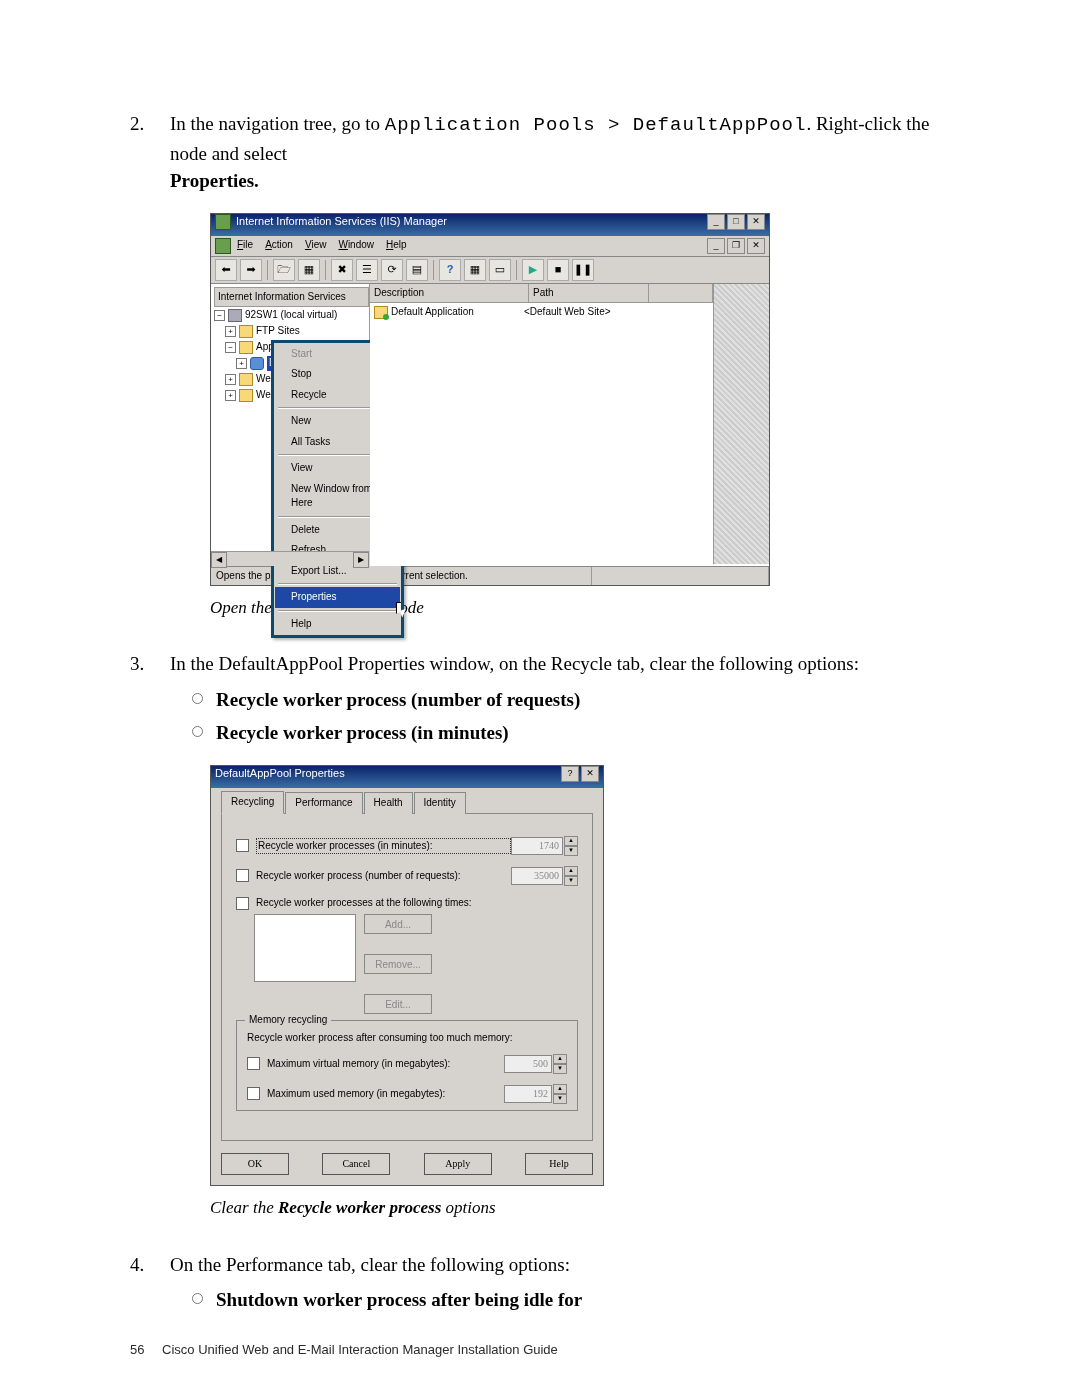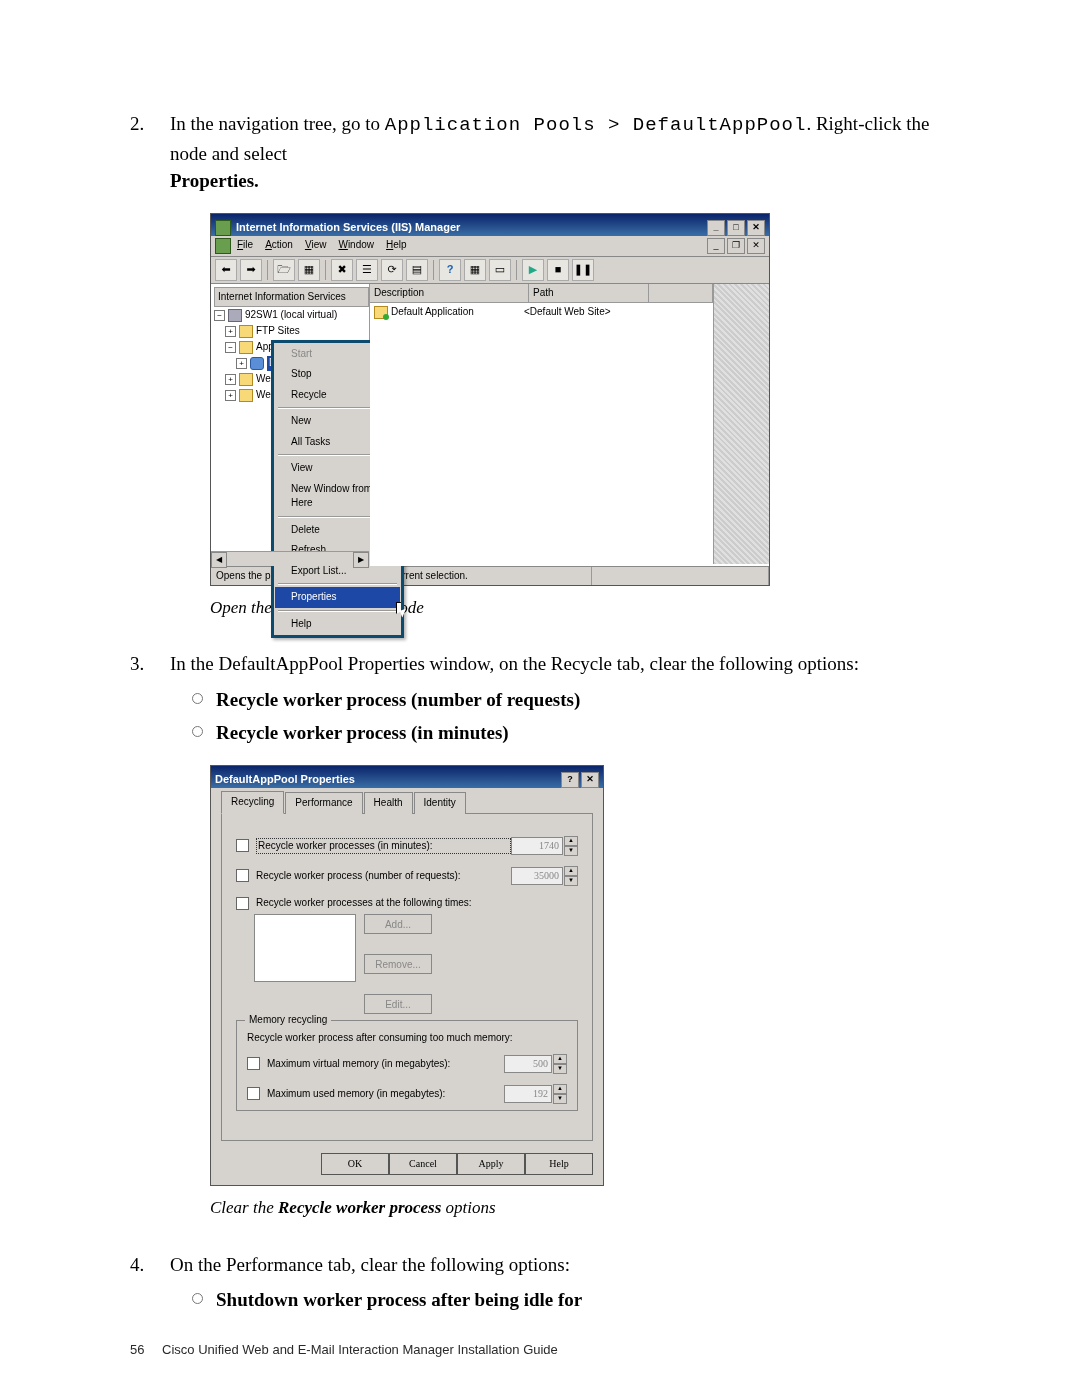--- a/index.html
+++ b/index.html
@@ -9,21 +9,21 @@
 ol.steps>li>.num{position:absolute;left:0;top:0}
 ol.steps .bold{font-weight:bold}
 .mono{font-family:"Courier New",monospace;letter-spacing:1px}
 .sub{list-style:none;margin:8px 0 0 22px;padding:0}
 .sub>li{position:relative;padding-left:24px;margin:6px 0;font-size:19px}
 .sub>li::before{content:"";position:absolute;left:0;top:7px;width:9px;height:9px;border:1px solid #777;border-radius:50%}
 .caption{font-style:italic;font-size:17px;margin:10px 0 30px 40px}
 
 
 .iis{margin:18px 0 8px 40px;width:558px;border:1px solid #555;font-family:Tahoma,Arial,sans-serif;font-size:10px;color:#000;background:#d6d3ce}
-.titlebar{display:flex;align-items:flex-end;height:22px;background:linear-gradient(#0a246a,#3a6ea5);color:#fff;font-size:11px;font-weight:bold;padding:0 4px}
+.titlebar{display:flex;align-items:flex-start;height:22px;background:linear-gradient(#0a246a,#3a6ea5);color:#fff;font-size:11px;font-weight:normal;padding:0 4px}
 .titlebar .ticon{width:14px;height:14px;background:#699e4e;border:1px solid #2d5a1a;margin-right:5px}
 .titlebar .spacer{flex:1}
 .winbtn{width:16px;height:14px;background:#d6d3ce;border:1px solid #888;margin-left:2px;display:flex;align-items:center;justify-content:center;color:#000;font-size:9px;font-family:Arial}
 .mdibar{display:flex;align-items:center;height:20px;background:#d6d3ce;border-bottom:1px solid #888;padding:0 4px}
 .menu{margin-right:12px}
 .menu u{text-decoration:underline}
 .mdibar .spacer{flex:1}
 .toolbar{display:flex;align-items:center;height:26px;background:#d6d3ce;border-bottom:1px solid #888;padding:0 4px;gap:3px}
 .tbtn{width:20px;height:20px;border:1px solid #aaa;background:#e8e6e1;display:flex;align-items:center;justify-content:center;font-size:11px}
 .tsep{width:1px;height:20px;background:#999;margin:0 2px}
@@ -77,21 +77,21 @@
 .spin input{width:44px;height:16px;border:1px solid #888;background:#eee;color:#888;font-size:10px;text-align:right;padding:0 3px;font-family:Tahoma}
 .spinbtns{display:flex;flex-direction:column;margin-left:1px}
 .spinbtns span{width:12px;height:8px;background:#d6d3ce;border:1px solid #888;font-size:6px;line-height:6px;text-align:center}
 .timesbox{display:flex;gap:8px;margin:4px 0 6px 18px}
 .listbox{width:100px;height:66px;background:#fff;border:1px solid #888}
 .btncol{display:flex;flex-direction:column;gap:20px}
 .dbtn{width:68px;height:20px;border:1px solid #888;background:#d6d3ce;color:#888;font-size:10px}
 .fieldset{border:1px solid #888;padding:10px 10px 6px 10px;margin-top:6px;position:relative}
 .fieldset .legend{position:absolute;top:-8px;left:8px;background:#d6d3ce;padding:0 4px;font-size:10px}
 .memspin input{width:40px}
-.dlgbtns{display:flex;justify-content:flex-end;gap:0;margin-top:12px}
+.dlgbtns{display:flex;justify-content:space-between;gap:13px;margin-top:12px}
 .dlgbtns button{width:68px;height:22px;border:1px solid #555;background:#d6d3ce;font-size:10px;font-family:Tahoma}
 .footer{position:absolute;bottom:40px;left:130px;font-family:Arial,Helvetica,sans-serif;font-size:13px;color:#2a2a2a}
 .footer .pg{margin-right:14px}
 </style>
 </head>
 <body>
 
 <div class="page">
 <ol class="steps">
 

